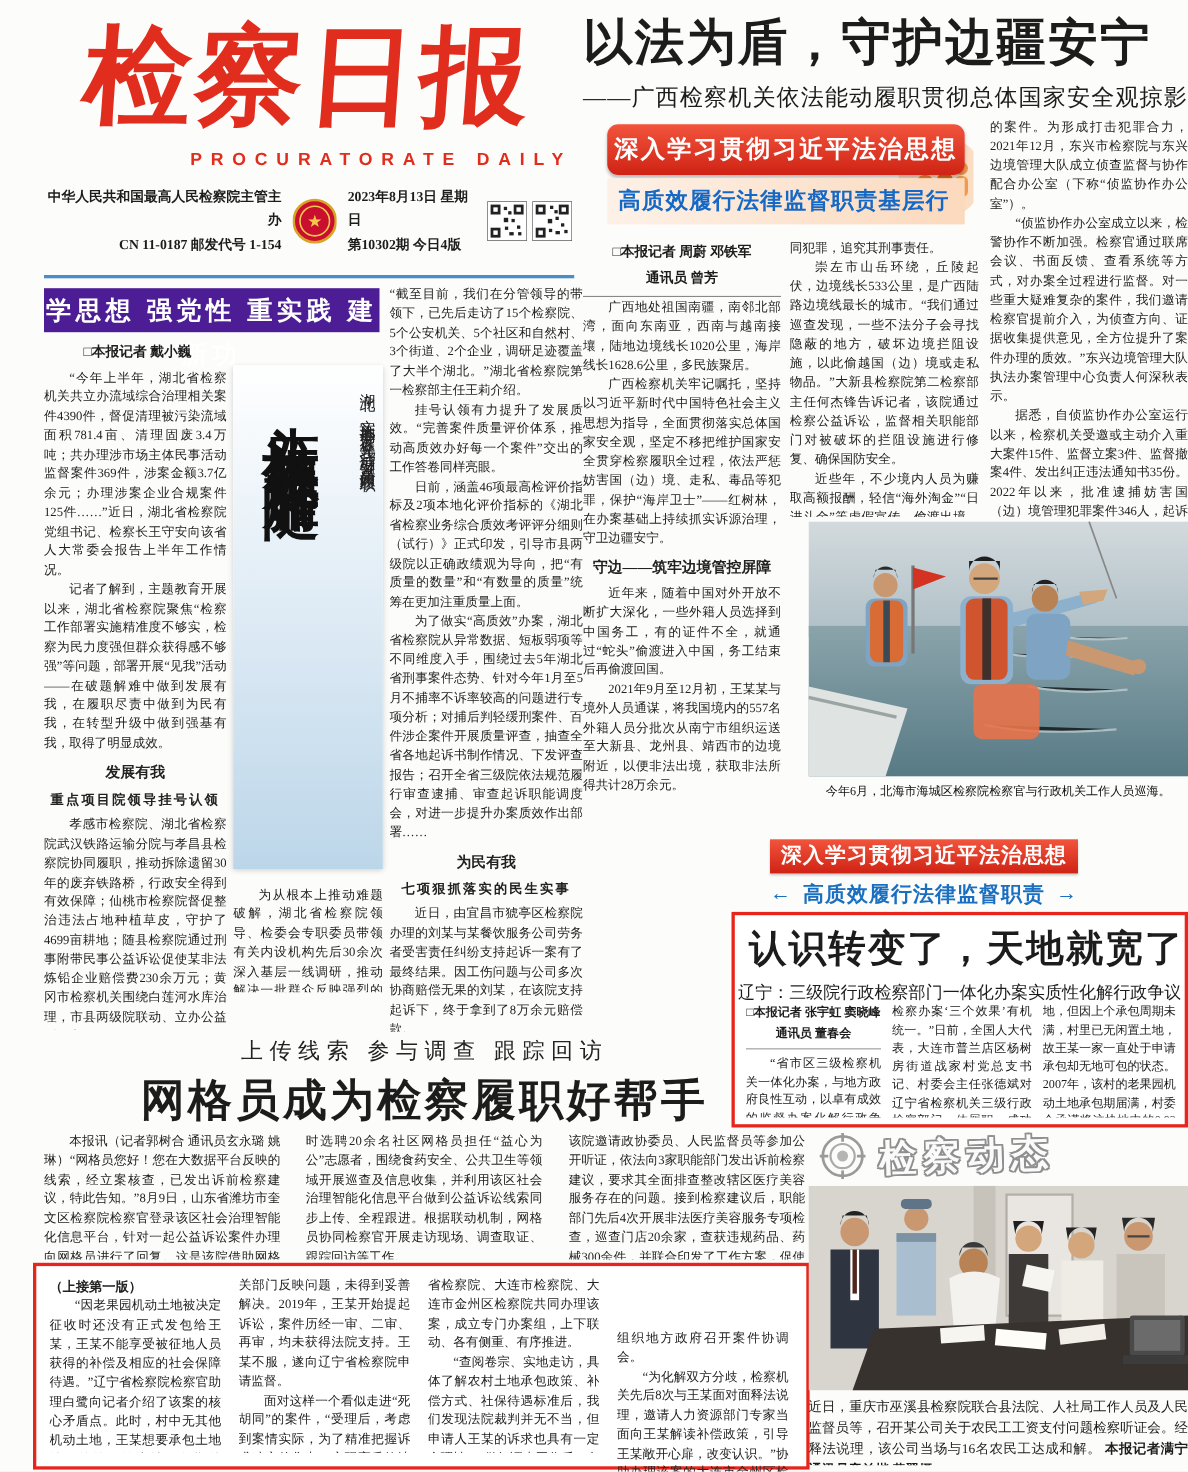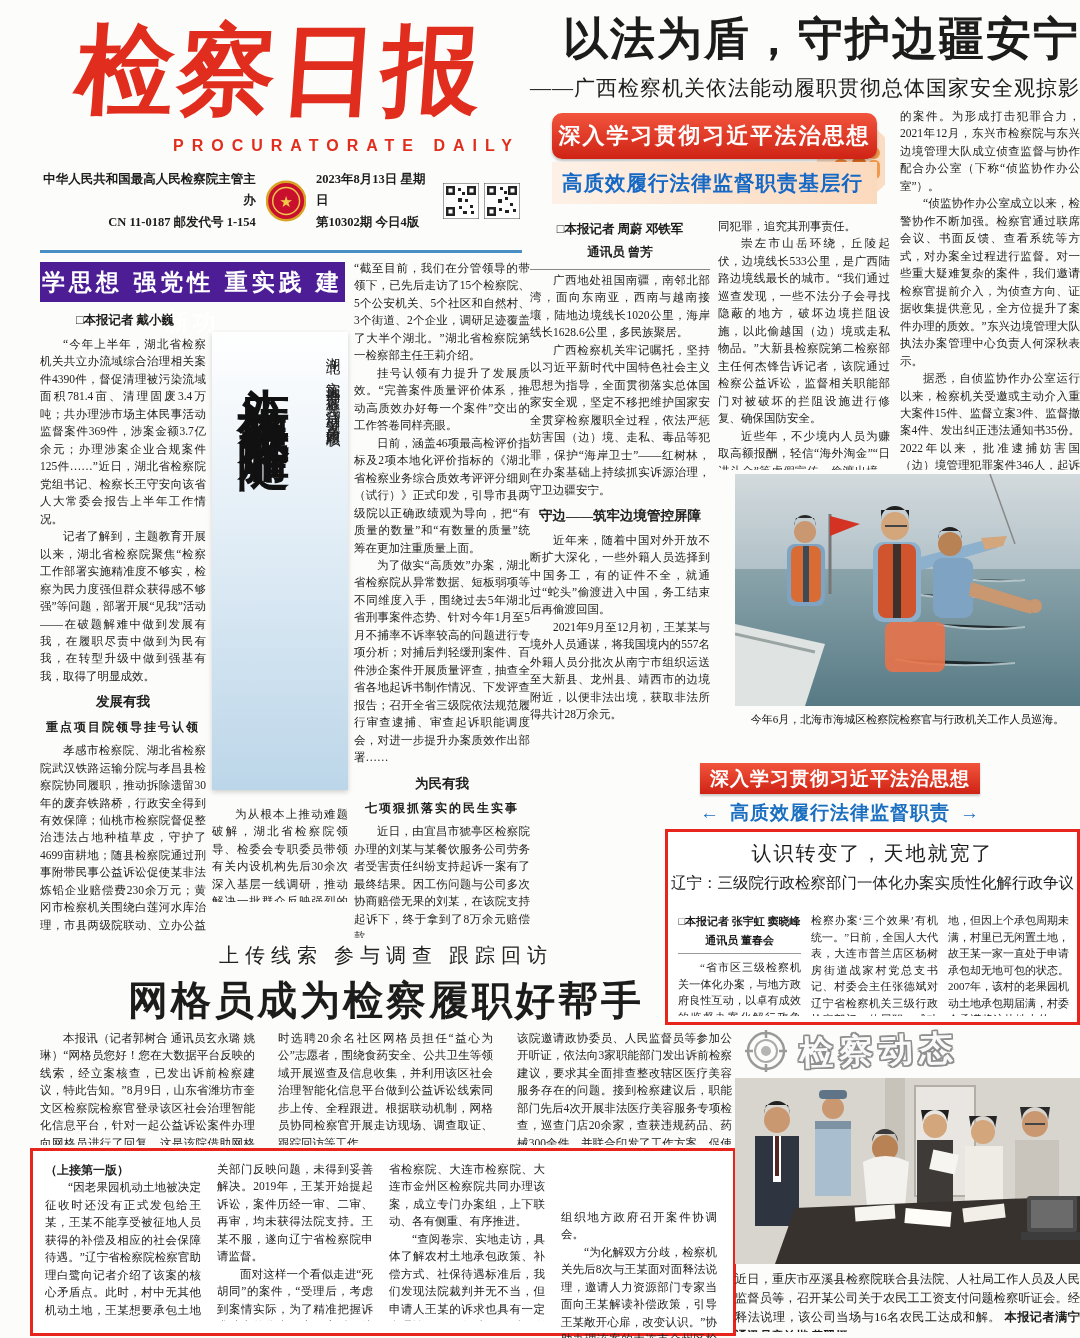--- a/index.html
+++ b/index.html
@@ -19,21 +19,21 @@
   
   .col{font-size:11.5px;line-height:1.52;text-align:justify;overflow:hidden;color:#222;}
   .col p{margin:0;text-indent:2em;}
   .noindent-first p:first-child{text-indent:0;}
   .subhead{font-weight:bold;text-align:center;text-indent:0 !important;font-size:13.5px;margin:7px 0 5px;}
   .subhead2{font-weight:bold;text-align:center;text-indent:0 !important;font-size:12px;letter-spacing:2px;margin:0 0 6px;}
   .byline{font-size:12.5px;font-weight:bold;text-align:center;line-height:1.8;
           border-bottom:1.5px solid #888;padding-bottom:6px;}
   .hei{font-family:"Liberation Sans",sans-serif;}
   
-  .gx-headline{font-size:45px;font-weight:900;text-align:right;letter-spacing:2px;line-height:1.2;}
+  .gx-headline{font-size:45px;font-weight:900;text-align:left;letter-spacing:2px;line-height:1.2;}
   .gx-sub{font-size:21px;text-align:center;margin-top:8px;letter-spacing:1px;}
   .banner-red{height:46px;background:linear-gradient(180deg,#f2543c,#cf2315);border-radius:10px;
               color:#fff;font-weight:bold;font-size:22px;line-height:46px;text-align:center;
               letter-spacing:2px;position:relative;z-index:2;box-shadow:0 2px 3px rgba(0,0,0,.25);}
   .banner-blue{margin-top:3px;height:42px;background:linear-gradient(90deg,#fdf1e7,#fbd9bd);
                color:#1668c5;font-weight:bold;font-size:20.5px;line-height:42px;letter-spacing:1px;
                padding-left:10px;position:relative;z-index:2;}
   .photo-caption{font-size:11px;text-align:center;white-space:nowrap;color:#111;}
   
   .hb-banner{background:#4c1d95;color:#fff;font-weight:bold;font-size:23px;letter-spacing:4px;
@@ -47,21 +47,21 @@
   
   .grid-kicker{font-size:20px;letter-spacing:6px;text-align:center;color:#222;}
   .grid-headline{font-size:40px;font-weight:900;text-align:center;letter-spacing:3px;margin-top:4px;}
   
   .ln-banner1{background:linear-gradient(180deg,#f2543c,#cf2315);color:#fff;font-weight:bold;
               font-size:19px;text-align:center;line-height:31px;letter-spacing:1px;
               box-shadow:0 2px 2px rgba(0,0,0,.2);}
   .ln-banner2{color:#1a6fc0;font-weight:bold;font-size:19px;text-align:center;letter-spacing:1px;
               display:flex;align-items:center;justify-content:center;gap:10px;}
   .red-box{border:3px solid #e8251c;background:#fff;}
-  .ln-headline{font-size:20px;font-weight:400;text-align:center;letter-spacing:2px;}
+  .ln-headline{font-size:34px;font-weight:700;text-align:right;letter-spacing:2px;}
   .ln-sub{font-size:15.5px;text-align:center;margin-top:6px;}
   .byline-sm{font-size:11px;font-weight:bold;text-align:center;line-height:1.7;
              border-bottom:1px solid #999;padding-bottom:4px;margin-bottom:5px;}
   .col-sm{font-size:11px;line-height:1.5;text-align:justify;overflow:hidden;}
   .col-sm p{margin:0;text-indent:2em;}
   
   .cont-label{font-weight:bold;font-size:12px;text-indent:0 !important;}
   
   .badge{display:flex;align-items:center;gap:12px;}
   .badge-text{font-family:"Liberation Sans",sans-serif;font-weight:900;font-size:34px;letter-spacing:6px;

